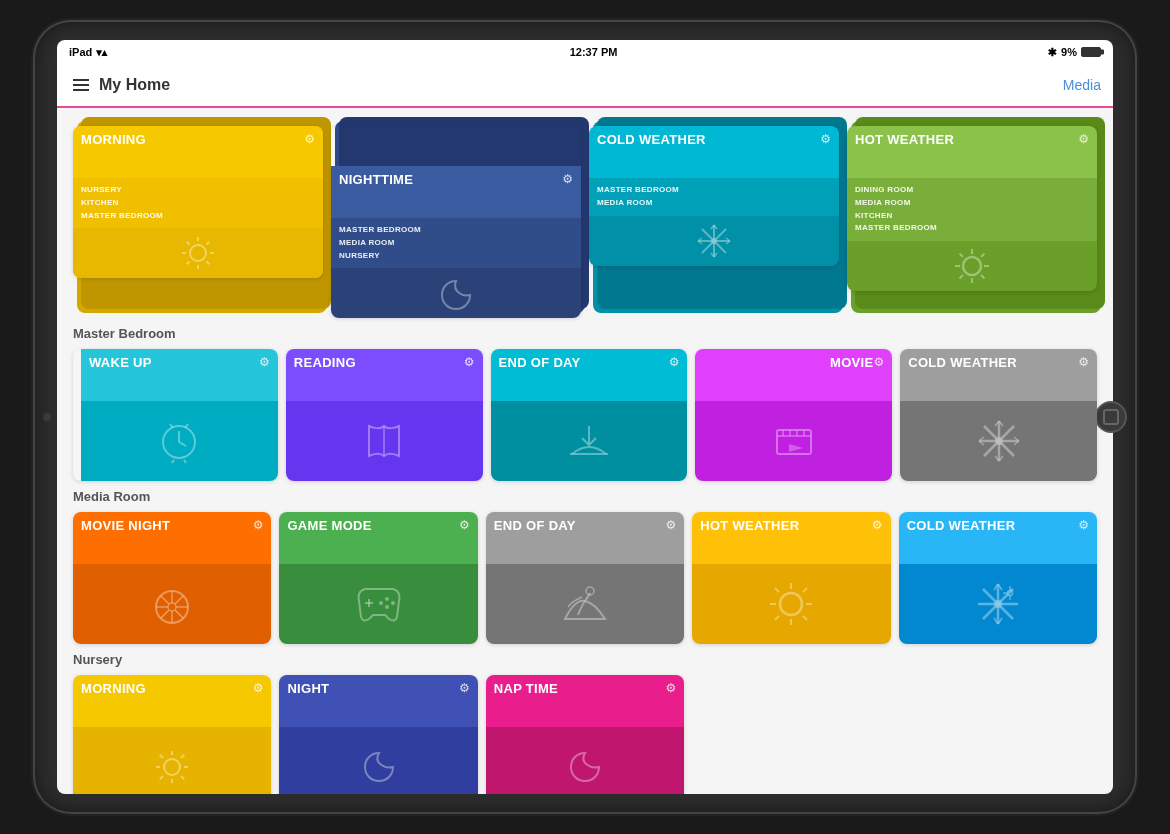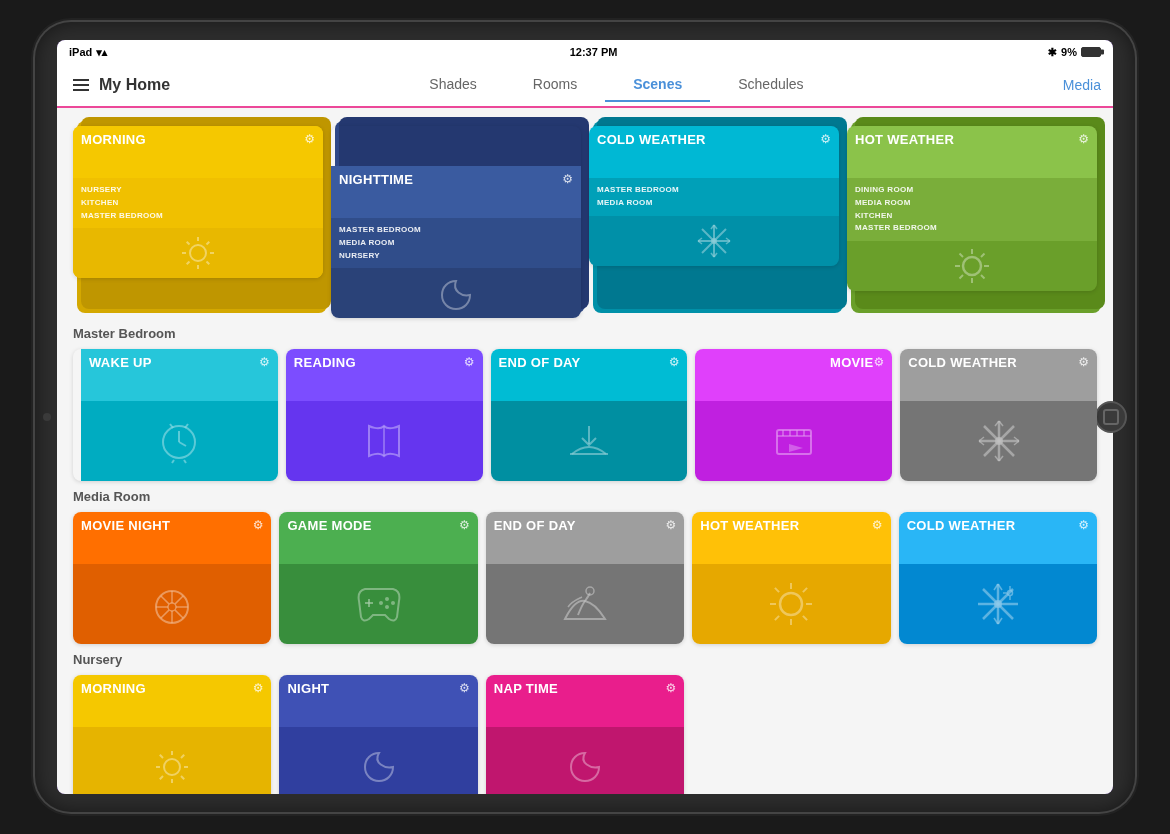--- a/index.html
+++ b/index.html
@@ -270,26 +270,20 @@
       </div>
     </div>
 
     <div class="nav-bar">
       <div class="nav-menu-btn">
         <span></span>
         <span></span>
         <span></span>
       </div>
       <span class="nav-home-title">My Home</span>
-      <div class="nav-tabs">
-        <div class="nav-tab">Shades</div>
-        <div class="nav-tab">Rooms</div>
-        <div class="nav-tab active">Scenes</div>
-        <div class="nav-tab">Schedules</div>
-      </div>
       <div class="nav-edit">Media</div>
     </div>
 
     <div class="content">
 
       <div class="section-divider">
         <div class="cards-row">
 
           <div style="flex:1; position:relative; min-width:0;">
             <div style="position:absolute; top:-5px; left:4px; right:-4px; bottom:5px; background:#d4a800; border-radius:8px; z-index:0;"></div>

